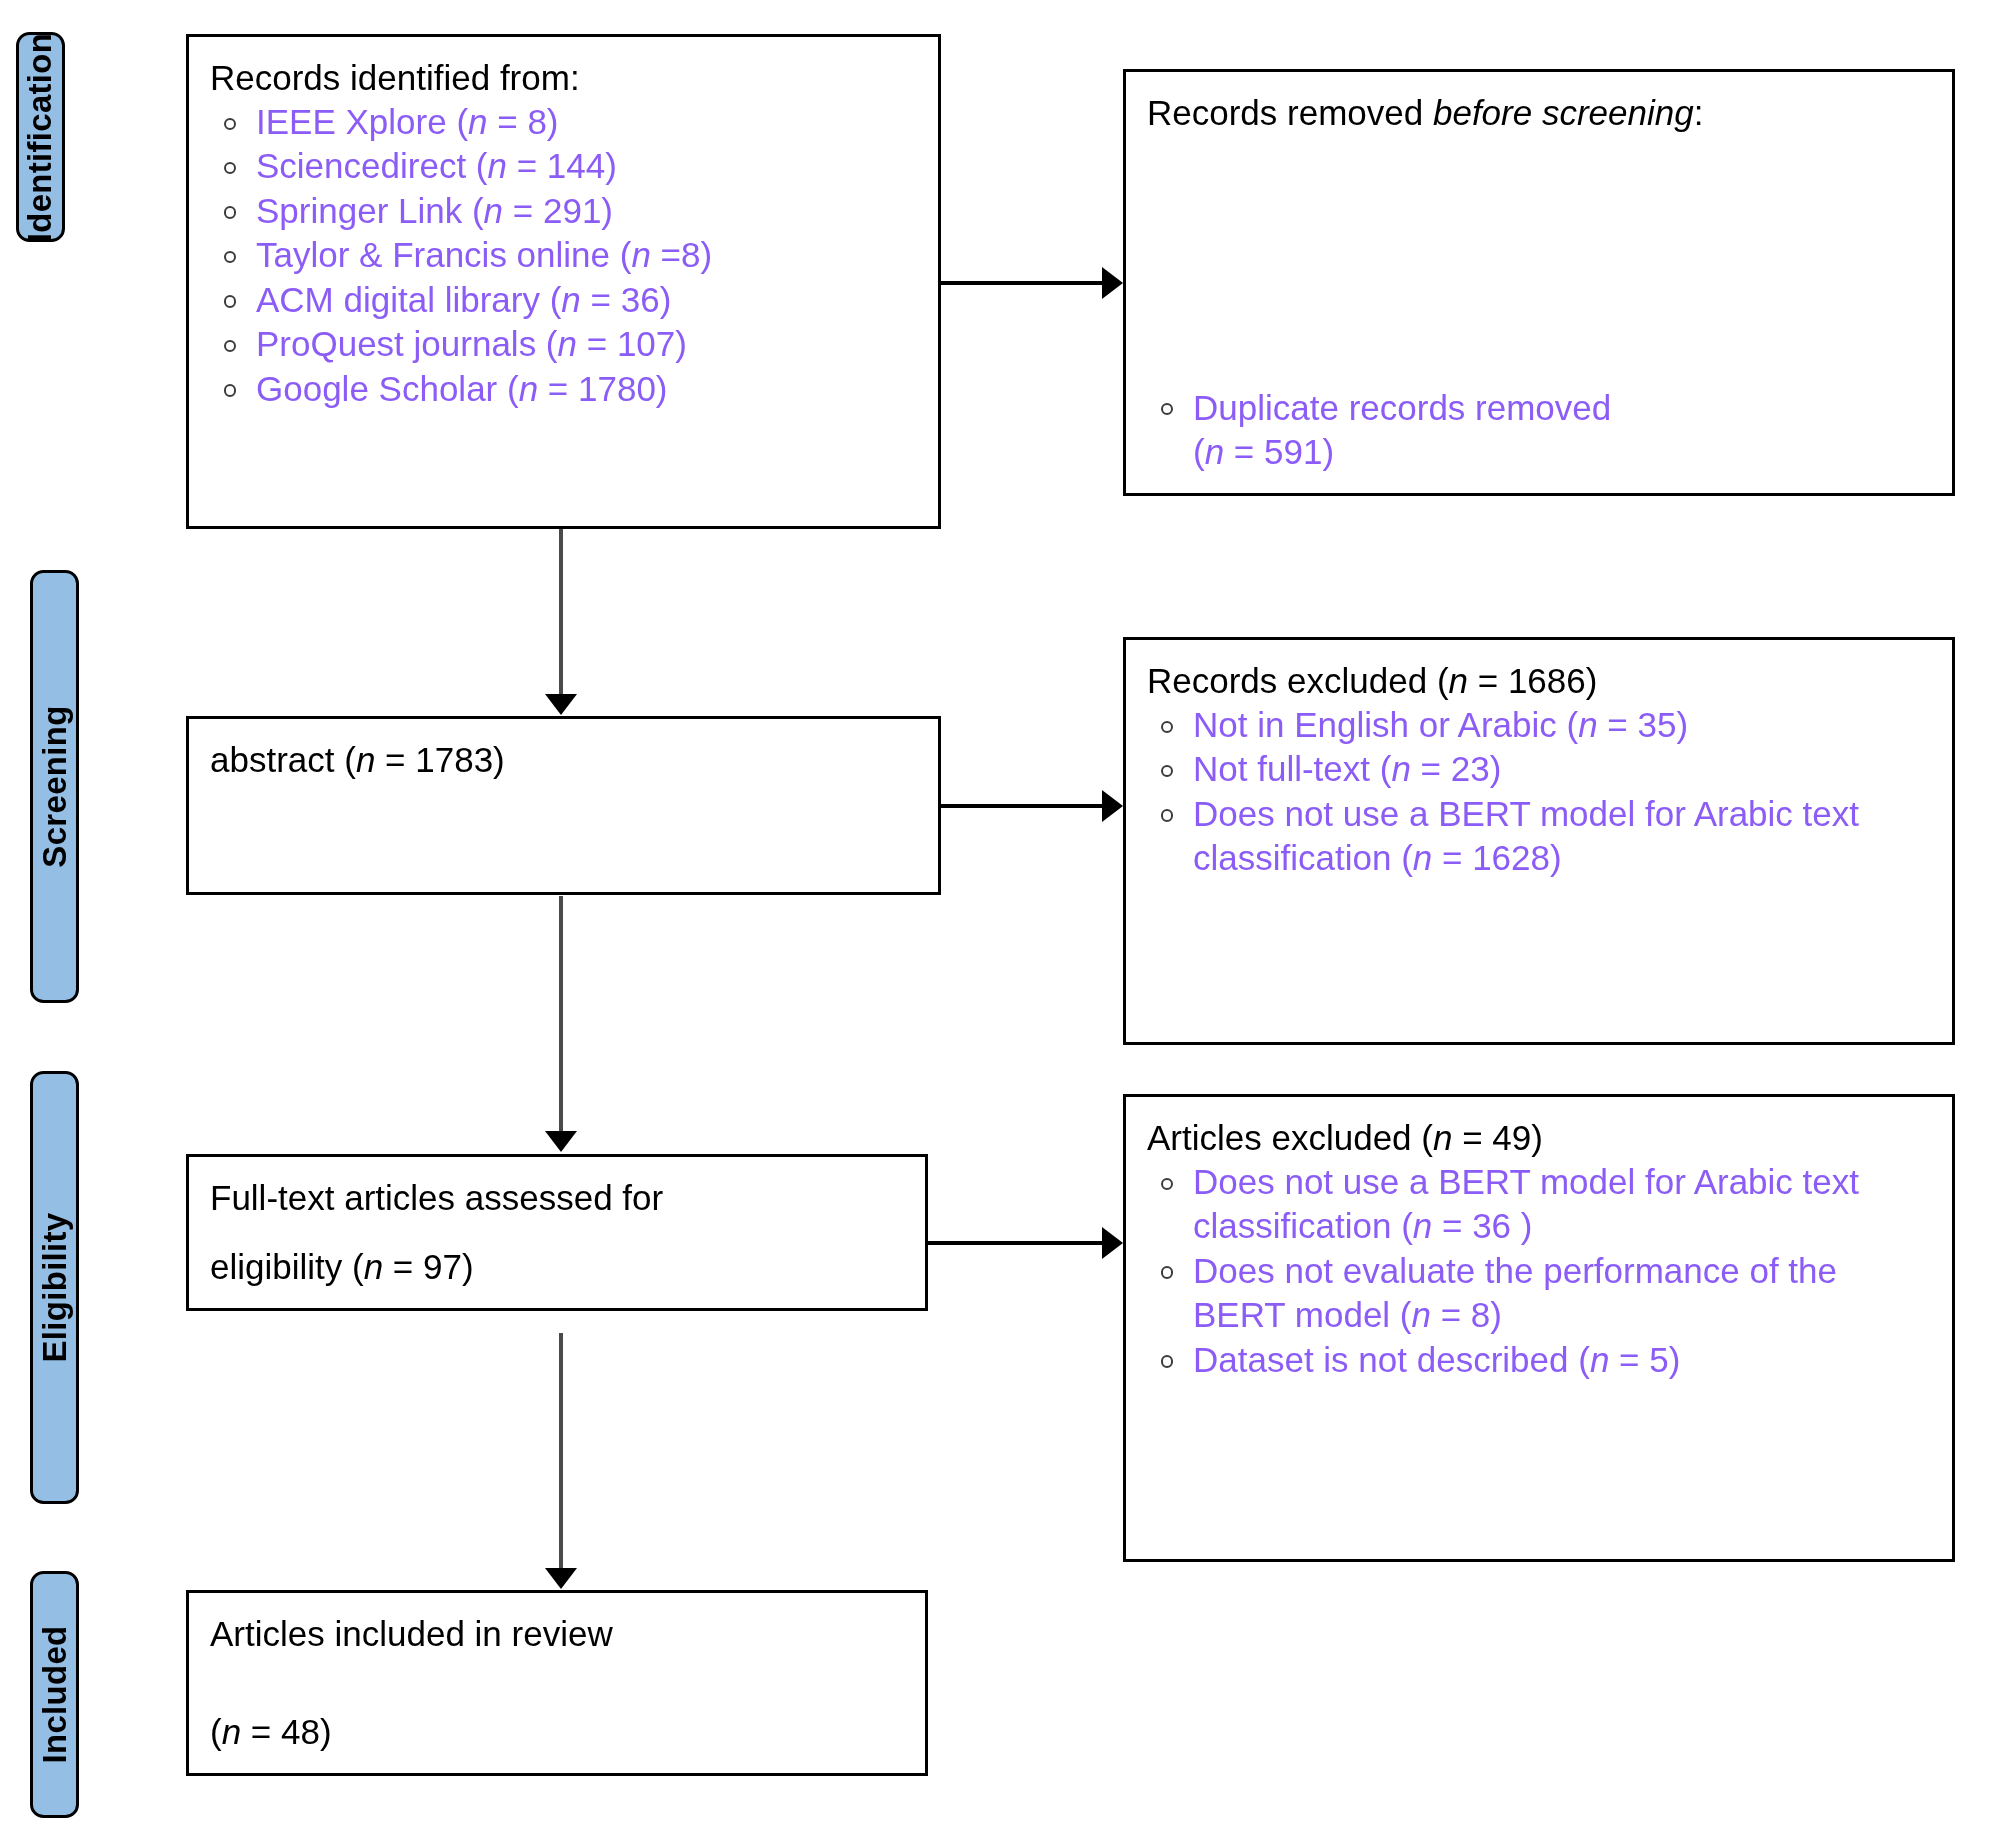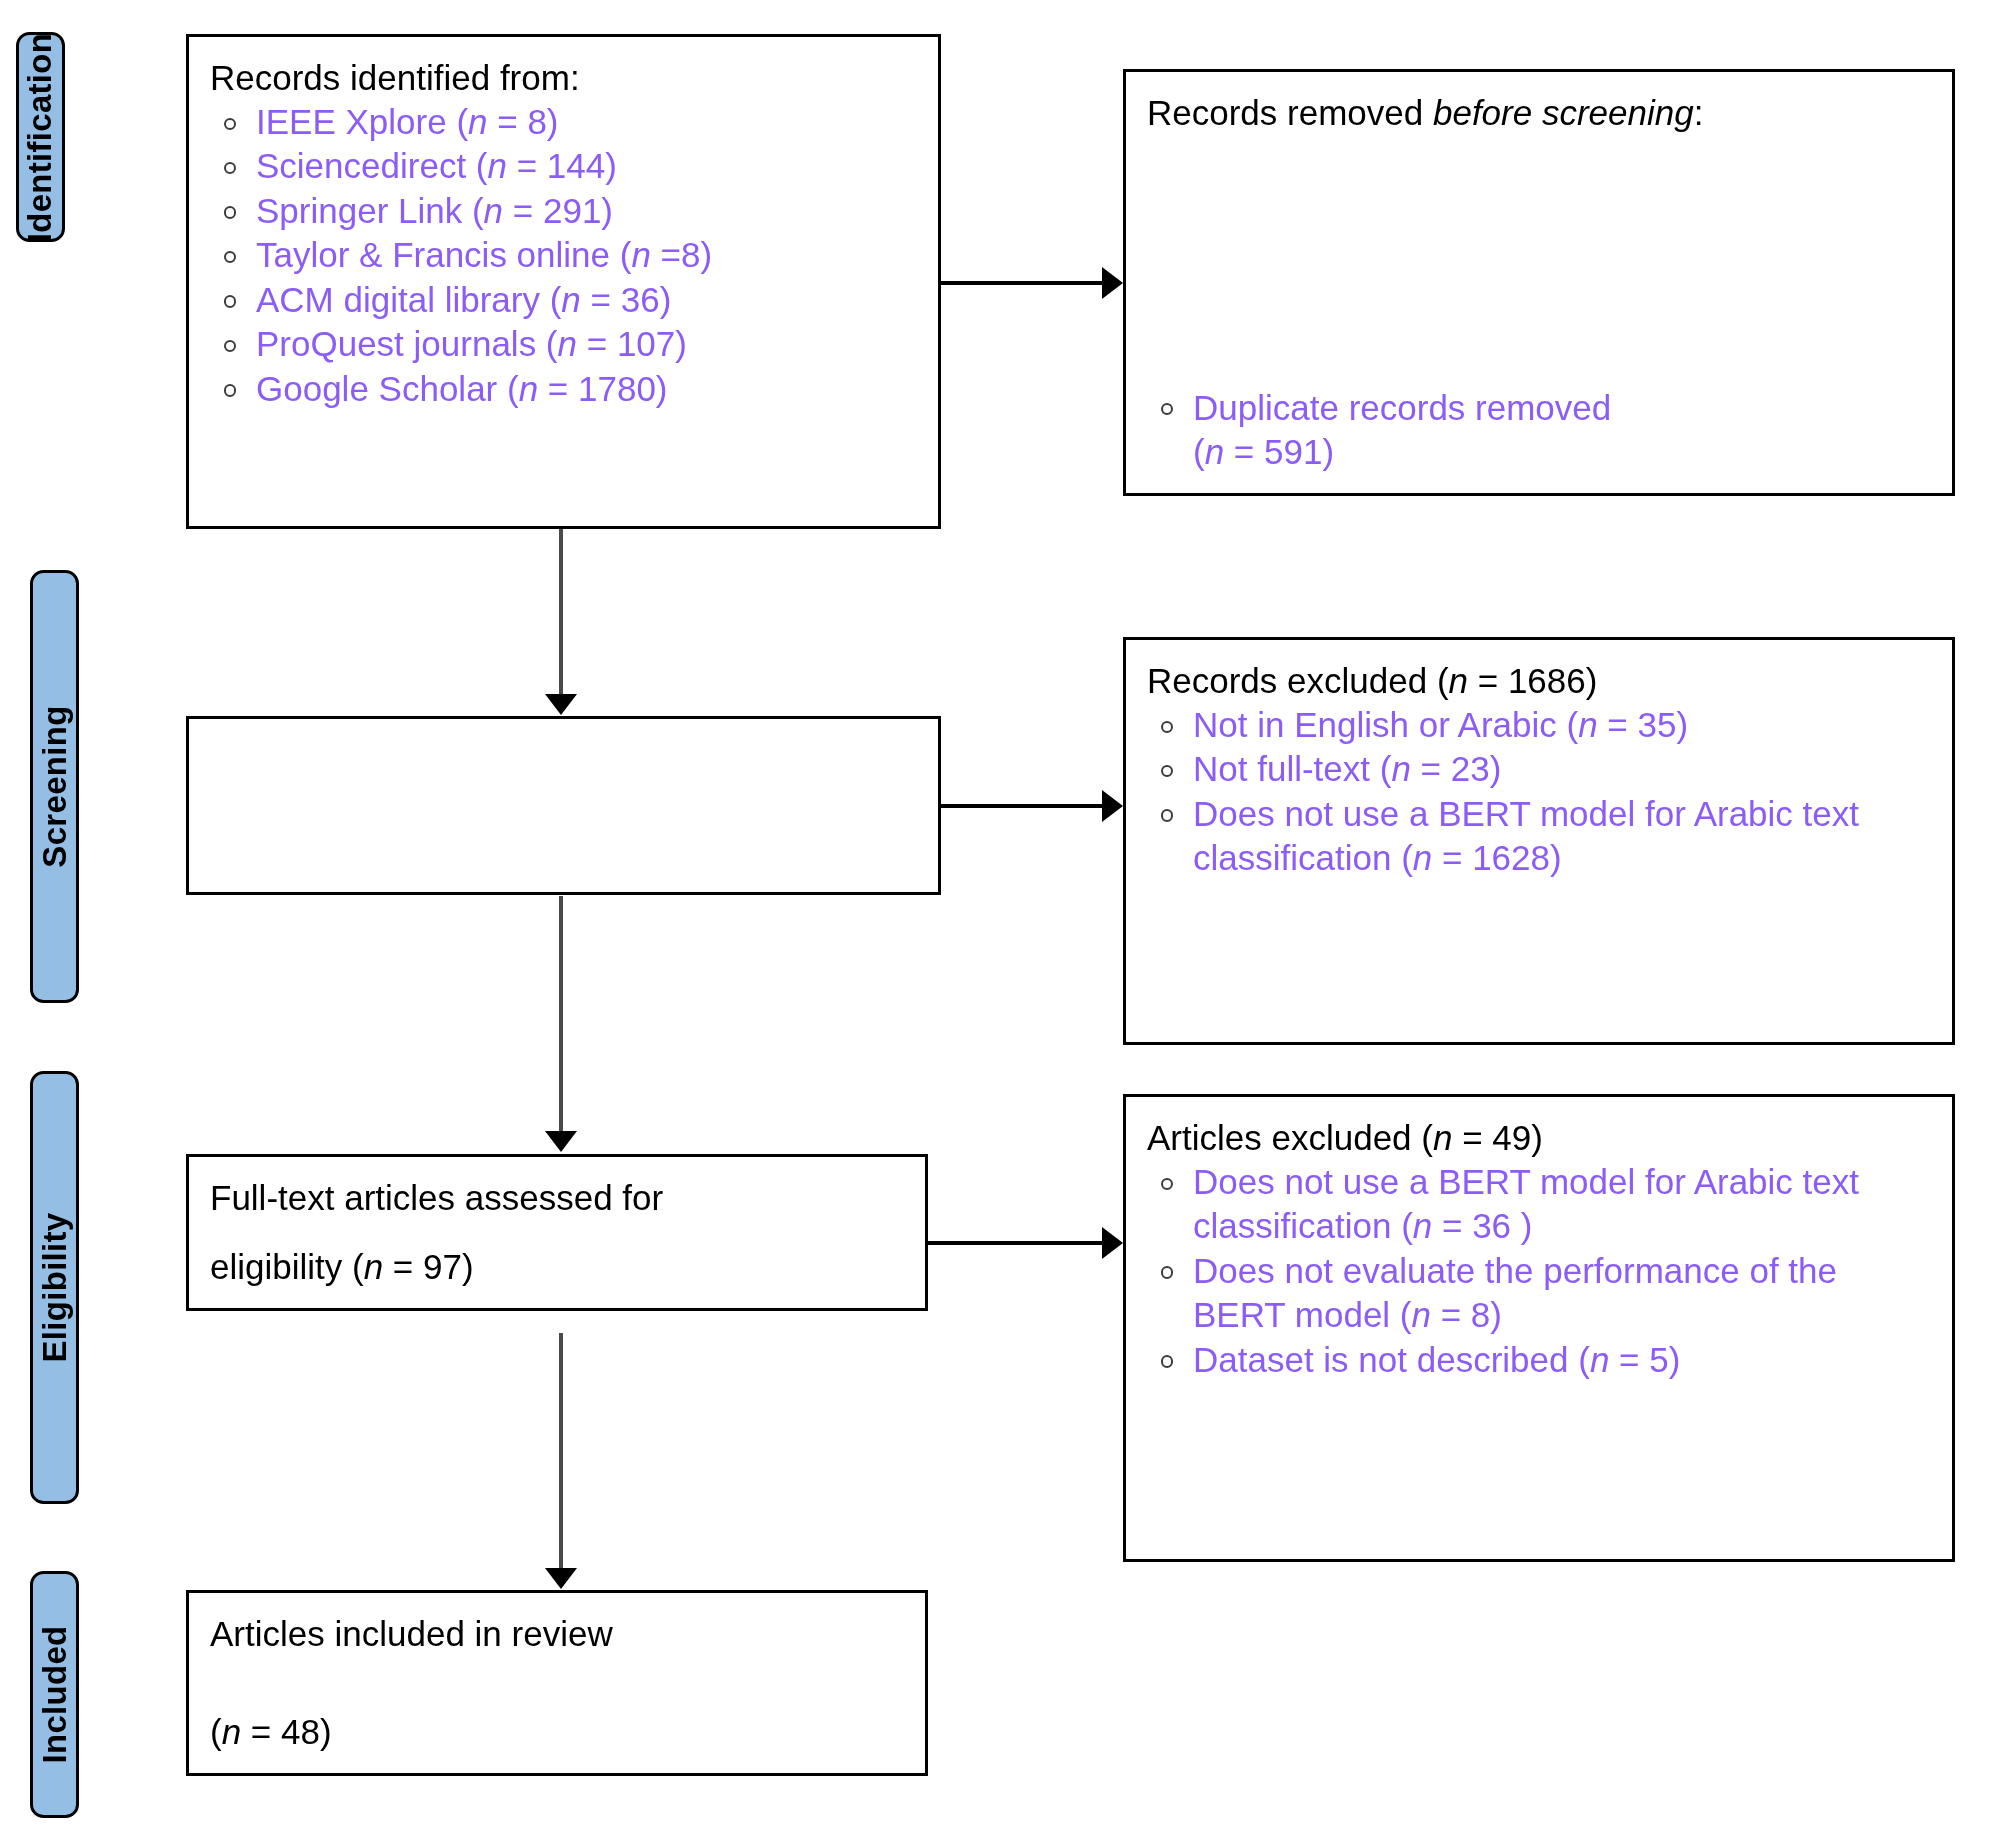--- a/index.html
+++ b/index.html
@@ -173,20 +173,21 @@
     </div>
     <ul class="pl">
       <li>
         <span>Duplicate records removed</span><br>
         <span>(<i>n</i> = 591)</span>
       </li>
     </ul>
   </div>
 
   <div class="pbox" style="left:186px; top:716px; width:755px; height:179px;">
+    <div class="headline">abstract (<i>n</i> = 1783)</div>
   </div>
 
   <div class="pbox top-align" style="left:1123px; top:637px; width:832px; height:408px;">
     <div class="headline">Records excluded (<i>n</i> = 1686)</div>
     <ul class="pl">
       <li>
         <span>Not in English or Arabic (<i>n</i> = 35)</span>
       </li>
       <li>
         <span>Not full-text (<i>n</i> = 23)</span>

